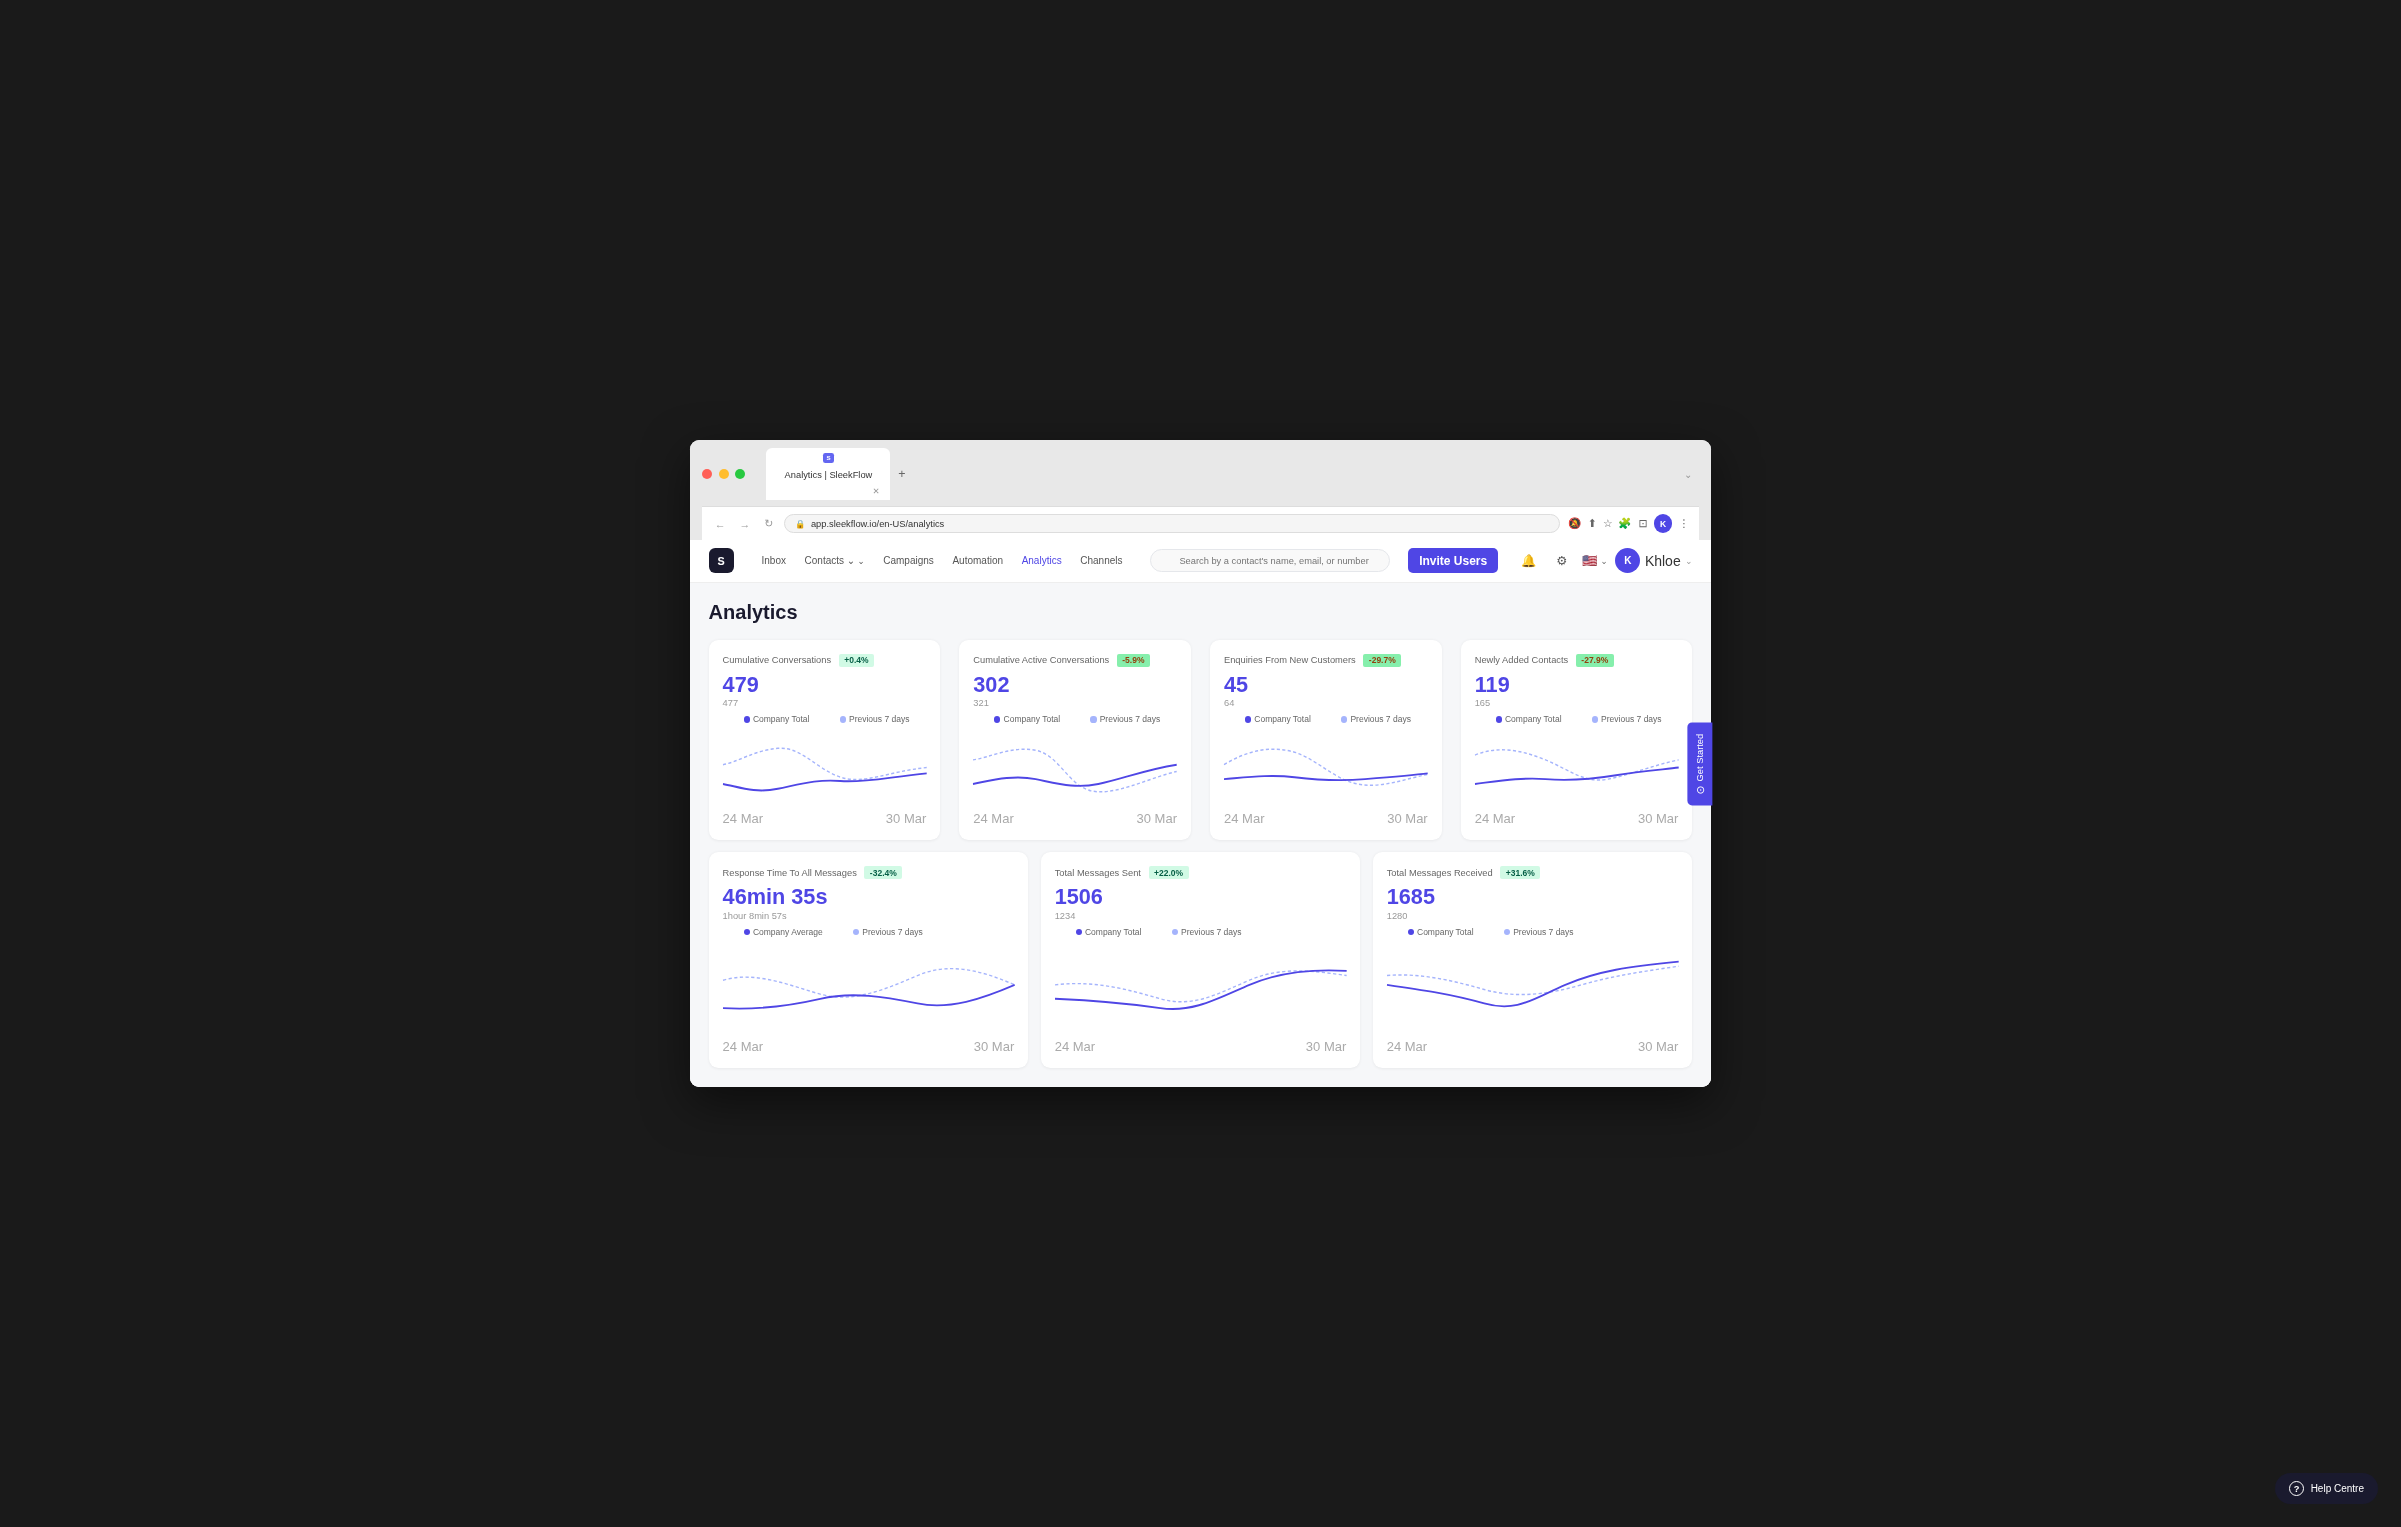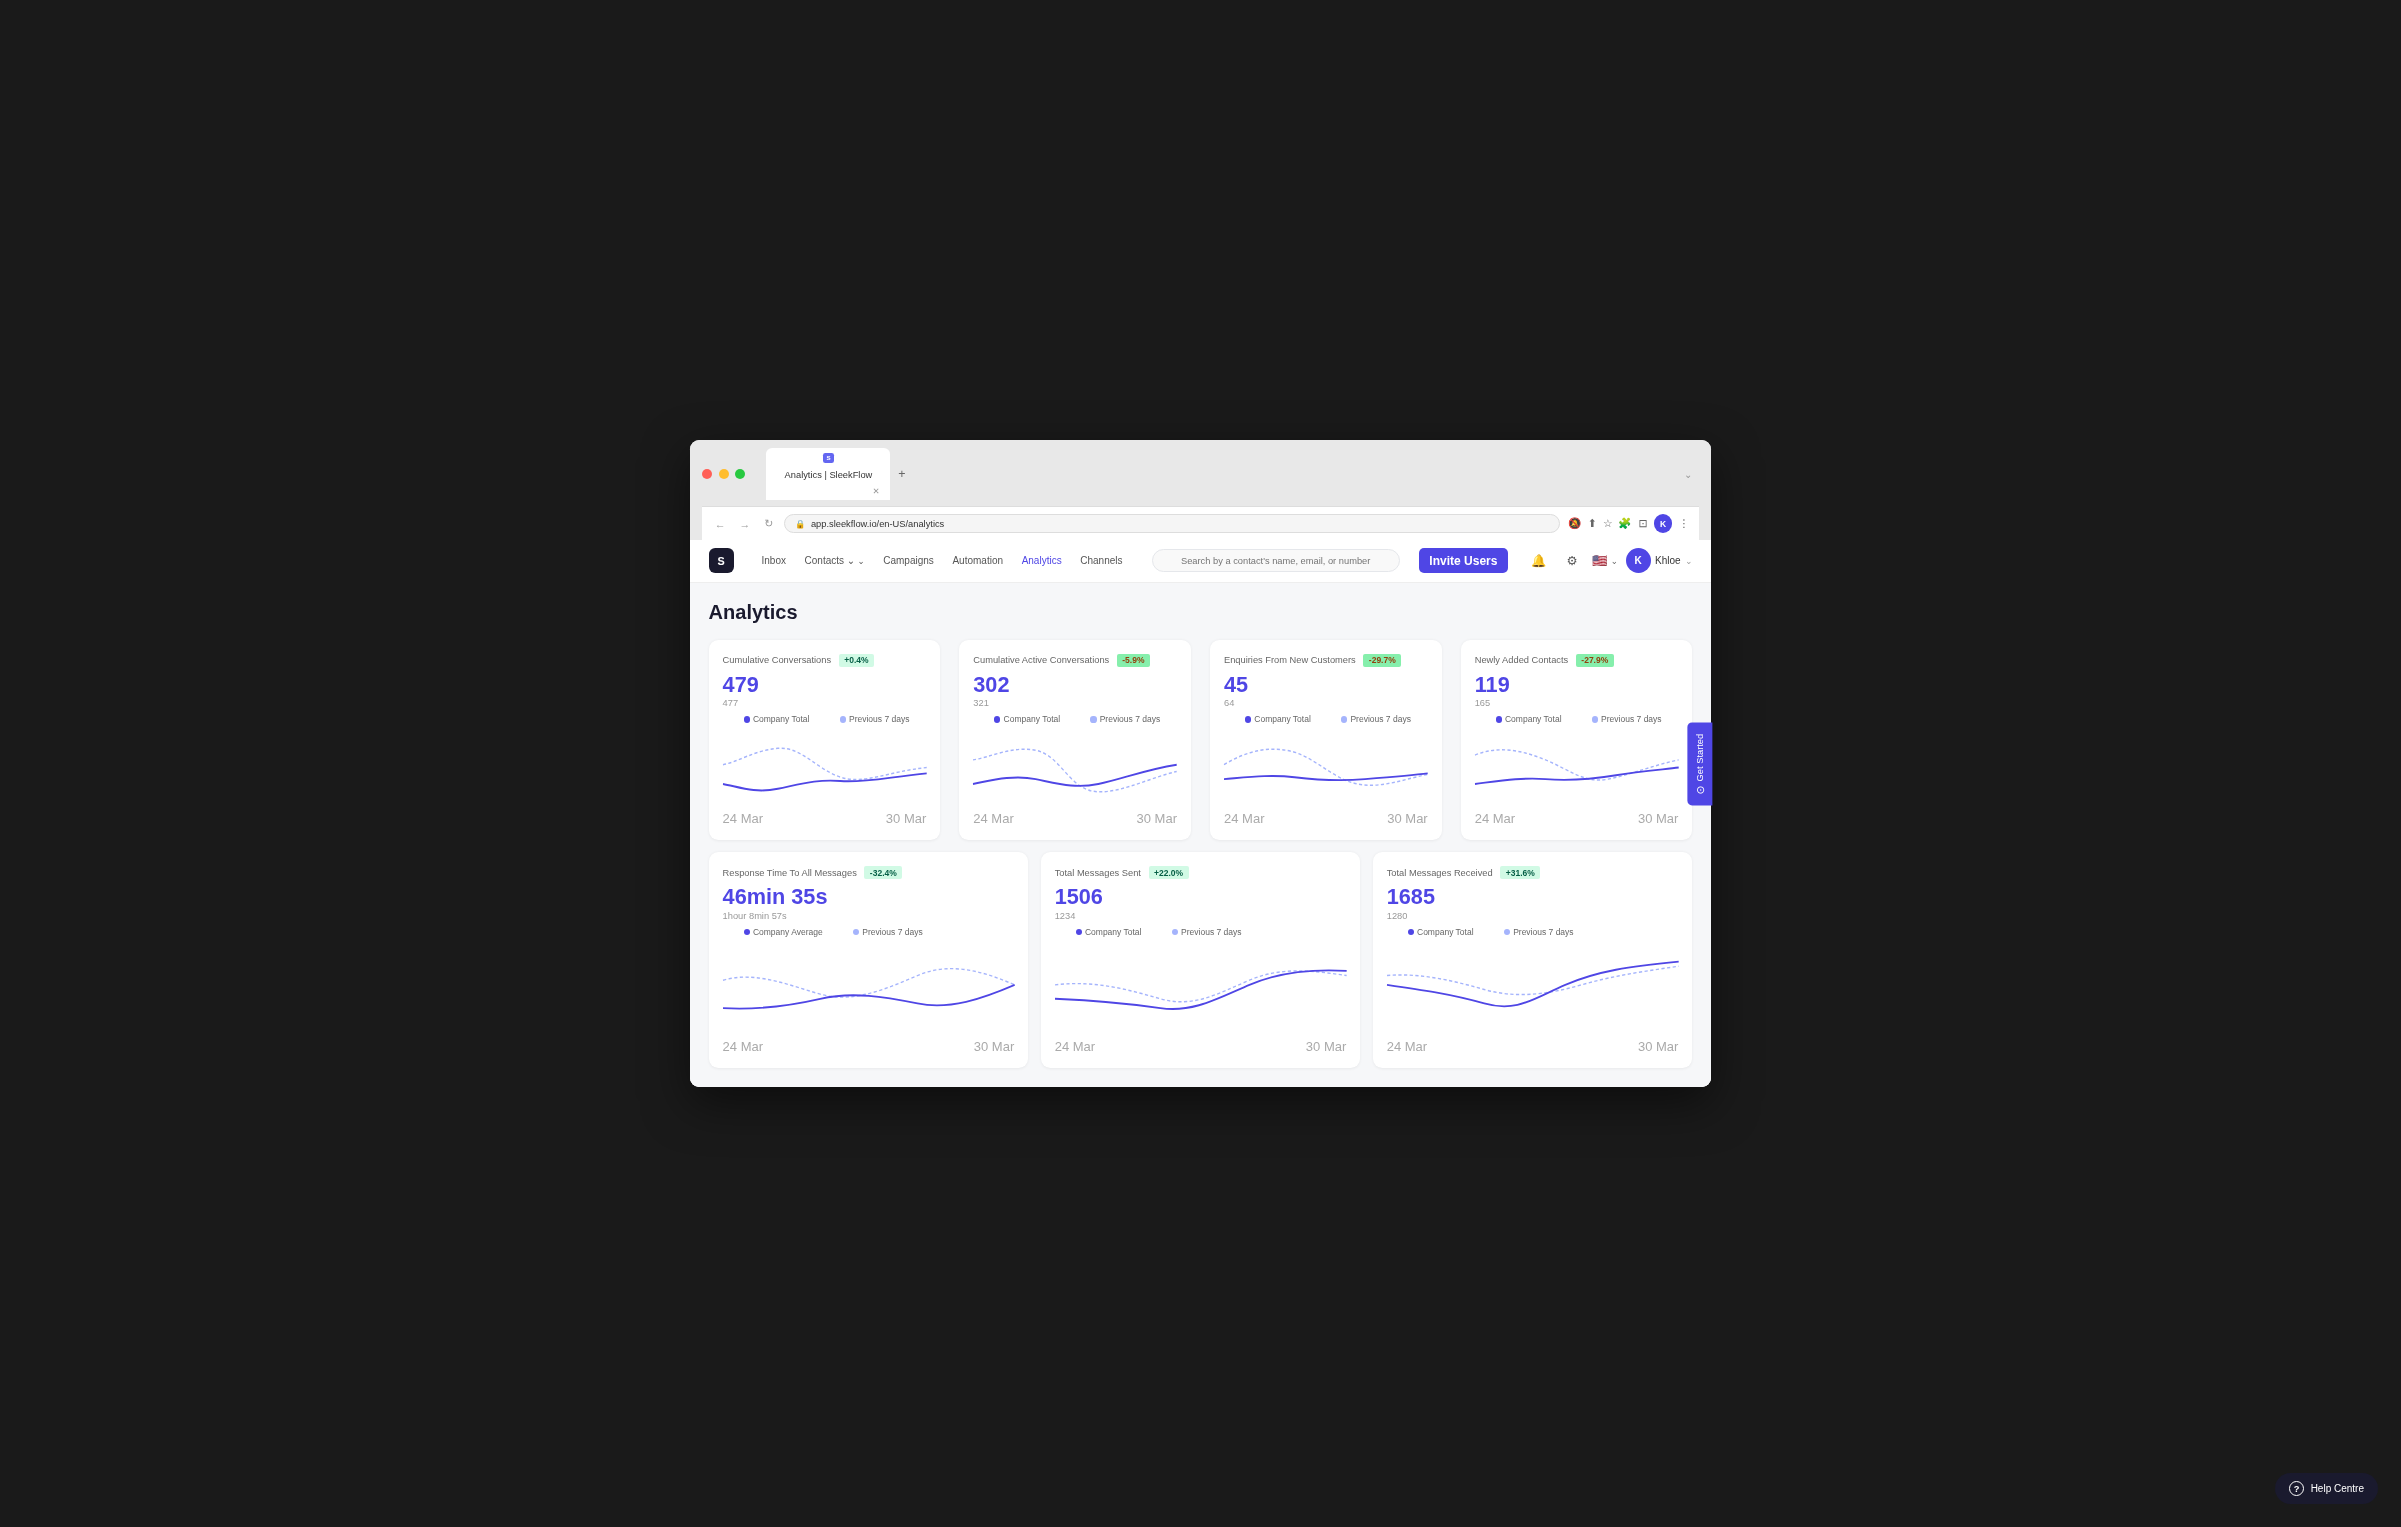--- a/index.html
+++ b/index.html
@@ -380,21 +380,21 @@
         <button class="invite-btn">Invite Users</button>
         <div class="nav-right">
           <div class="icon-btn">🔔</div>
           <div class="icon-btn">⚙</div>
           <div style="display:flex;align-items:center;gap:3.1px;cursor:pointer;">
             <span class="flag">🇺🇸</span>
             <span style="font-size:8.5px;color:#666;">⌄</span>
           </div>
           <div style="display:flex;align-items:center;gap:4.6px;cursor:pointer;">
             <div class="avatar">K</div>
-            <span style="font-size:10px;color:#333;">Khloe</span>
+            <span style="font-size:14px;color:#333;">Khloe</span>
             <span style="font-size:8.5px;color:#999;">⌄</span>
           </div>
         </div>
       </div>
 
       <div class="analytics-main">
         <div class="analytics-title">Analytics</div>
 
         <div class="cards-grid-top">
 

